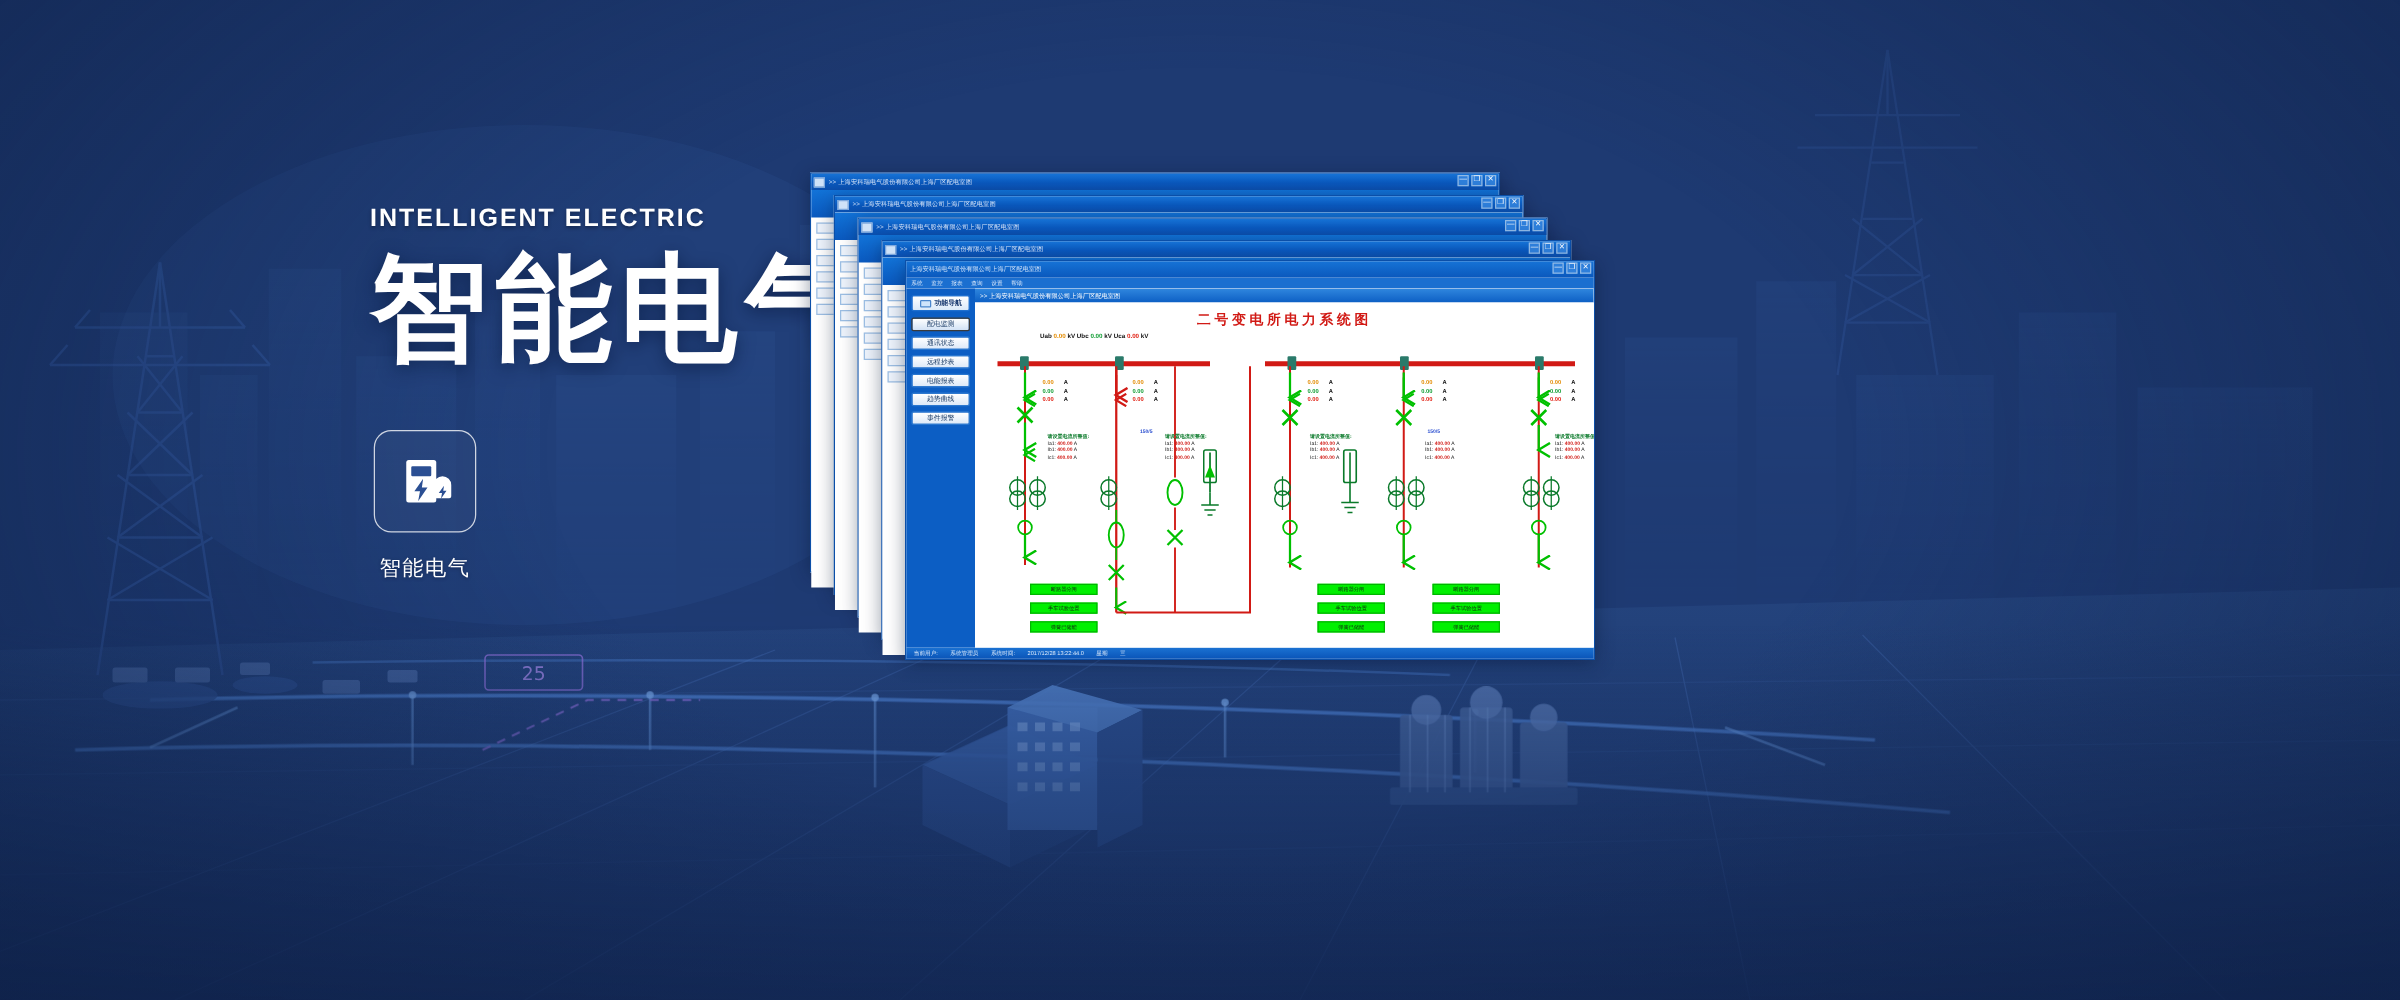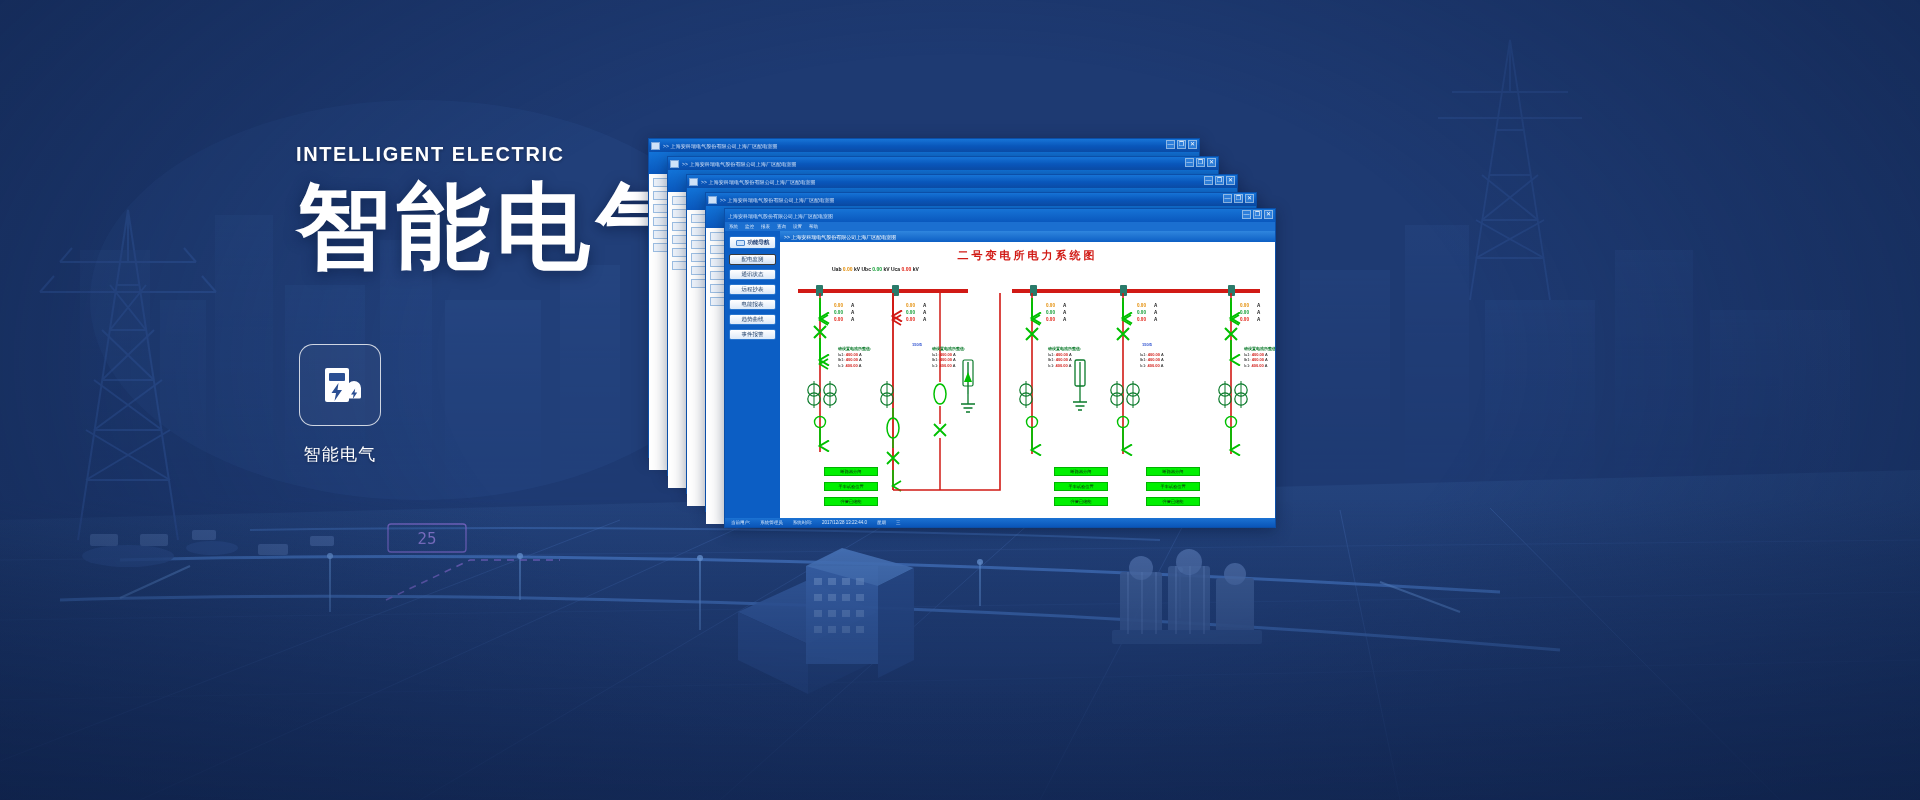--- a/index.html
+++ b/index.html
@@ -25,21 +25,21 @@
     position:absolute; left:0; right:0; bottom:0; height:300px;
     background:linear-gradient(180deg, rgba(28,54,106,0) 0%, rgba(25,50,100,.55) 45%, rgba(20,42,88,.85) 100%);
   }
   .bg-vignette {
     position:absolute; inset:0;
     background:radial-gradient(ellipse 1300px 760px at 50% 45%, rgba(0,0,0,0) 40%, rgba(10,26,60,.55) 100%);
   }
   svg.bgsvg { position:absolute; inset:0; width:1920px; height:800px; }
 
   
-  #left-block { position:absolute; left:296px; top:143px; width:560px; }
+  #left-block { position:absolute; left:296px; top:164px; width:560px; }
   #eyebrow {
     color:#ffffff; font-size:20px; letter-spacing:1.6px; font-weight:700;
     text-shadow:0 1px 3px rgba(0,0,0,.35);
   }
   #headline {
     color:#ffffff; font-size:94px; font-weight:900; letter-spacing:6px;
     margin-top:13px; line-height:1.03;
     text-shadow:0 3px 14px rgba(6,20,54,.55);
     font-family:"DejaVu Sans","Liberation Sans",sans-serif;
   }

